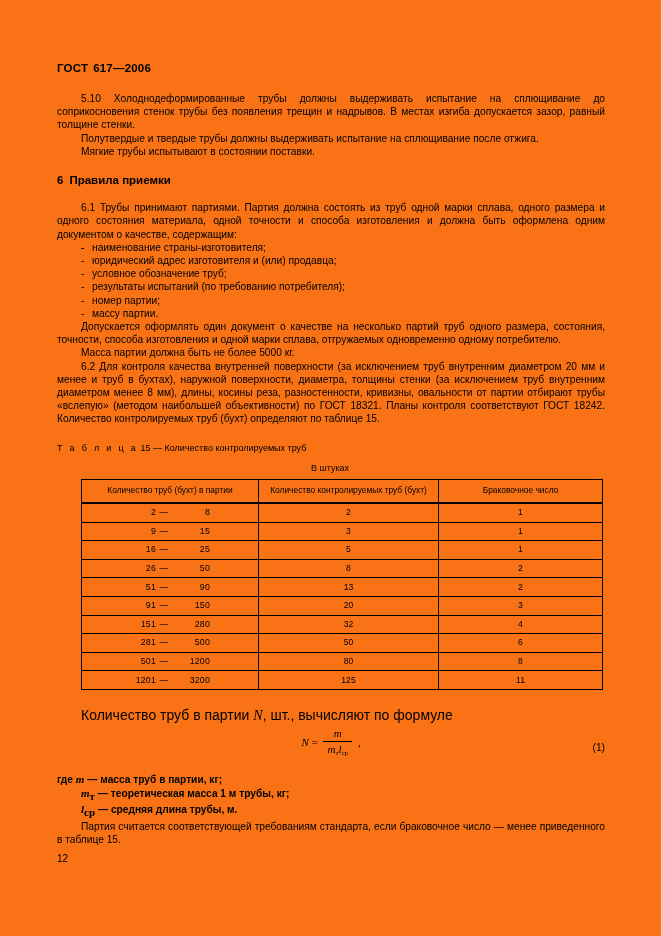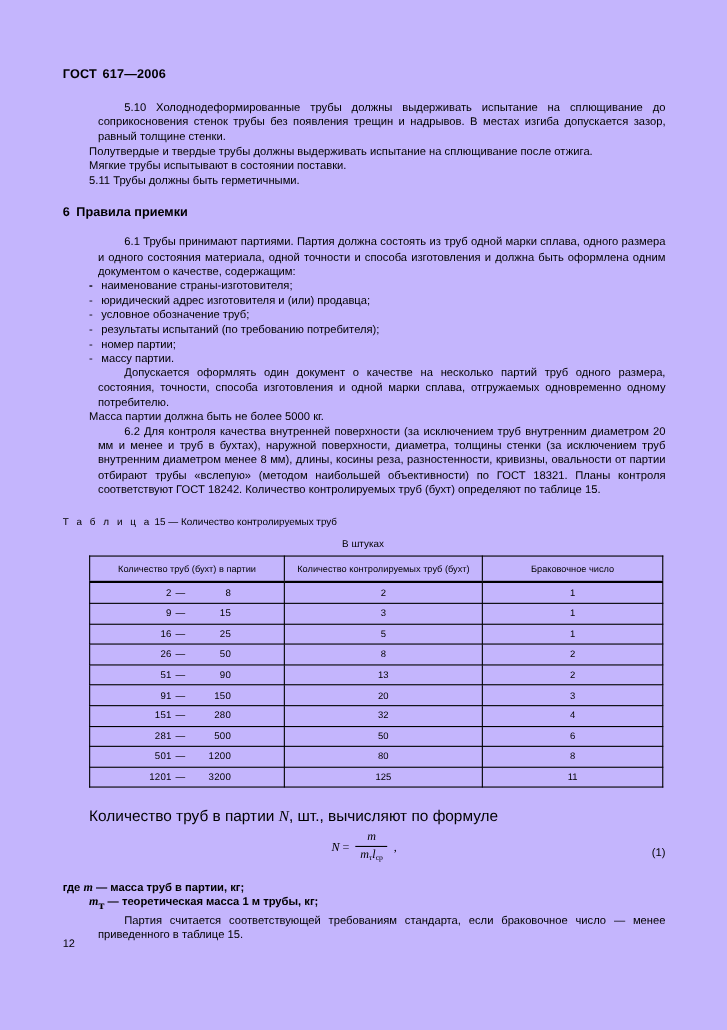--- a/index.html
+++ b/index.html
@@ -9,21 +9,21 @@
     background: #ffffff;
   }
   body {
     font-family: "Liberation Sans", "DejaVu Sans", sans-serif;
     color: #000000;
   }
   .page {
     position: relative;
     width: 661px;
     height: 936px;
-    background: #c4b5fd;
+    background: #f97316;
     overflow: hidden;
     box-sizing: border-box;
   }
 
   
   .page-header {
     position: absolute;
     left: 57px;
     top: 62px;
     font-size: 11.5px;
@@ -41,21 +41,20 @@
     font-size: 10.2px;
     line-height: 13.2px;
   }
   p {
     margin: 0;
     padding: 0;
   }
   .para {
     text-indent: 24px;
     text-align: justify;
-    margin-left: 32px;
   }
   .para-left {
     text-indent: 24px;
     text-align: left;
   }
   .justify-stretch {
     text-align: justify;
     text-align-last: left;
   }
 
@@ -239,21 +238,20 @@
 
   <div class="page-header">
     <span class="gost-word">ГОСТ</span><span>617—2006</span>
   </div>
 
   <div class="body-block">
 
     <p class="para">5.10  Холоднодеформированные трубы должны выдерживать испытание на сплющивание до соприкосновения стенок трубы без появления трещин и надрывов. В местах изгиба допускается зазор, равный толщине стенки.</p>
     <p class="para-left">Полутвердые и твердые трубы должны выдерживать испытание на сплющивание после отжига.</p>
     <p class="para-left">Мягкие трубы испытывают в состоянии поставки.</p>
-    <p class="para-left">5.11  Трубы должны быть герметичными.</p>
 
     <p class="section-heading">
       <span class="num">6</span><span>Правила приемки</span>
     </p>
 
     <p class="para">6.1  Трубы принимают партиями. Партия должна состоять из труб одной марки сплава, одного размера и одного состояния материала, одной точности и способа изготовления и должна быть оформлена одним документом о качестве, содержащим:</p>
 
     <ul class="req-list">
       <li><span class="dash">-</span></li>
       <li><span class="dash">-</span><span>наименование страны-изготовителя;</span></li>
@@ -354,20 +352,21 @@
           <span class="den-part"><span>m</span><sub>т</sub><span>l</span><sub>ср</sub></span>
         </span>
         <span>,</span>
       </div>
       <div class="formula-number">(1)</div>
     </div>
 
     <div class="legend">
       <p class="legend-line"><span>где </span><span class="sym">m</span><span> — масса труб в партии, кг;</span></p>
       <p class="legend-line indented"><span class="sym">m</span><sub class="sym" style="font-style:normal;">т</sub><span> — теоретическая масса 1 м трубы, кг;</span></p>
+      <p class="legend-line indented"><span class="sym">l</span><sub class="sym" style="font-style:normal;">ср</sub><span> — средняя длина трубы, м.</span></p>
     </div>
 
     <p class="para justify-stretch" style="margin-top:0;">Партия считается соответствующей требованиям стандарта, если браковочное число — менее приведенного в таблице 15.</p>
   </div>
 
   <div class="page-number">12</div>
 
 </div>
 
 </body></html>

